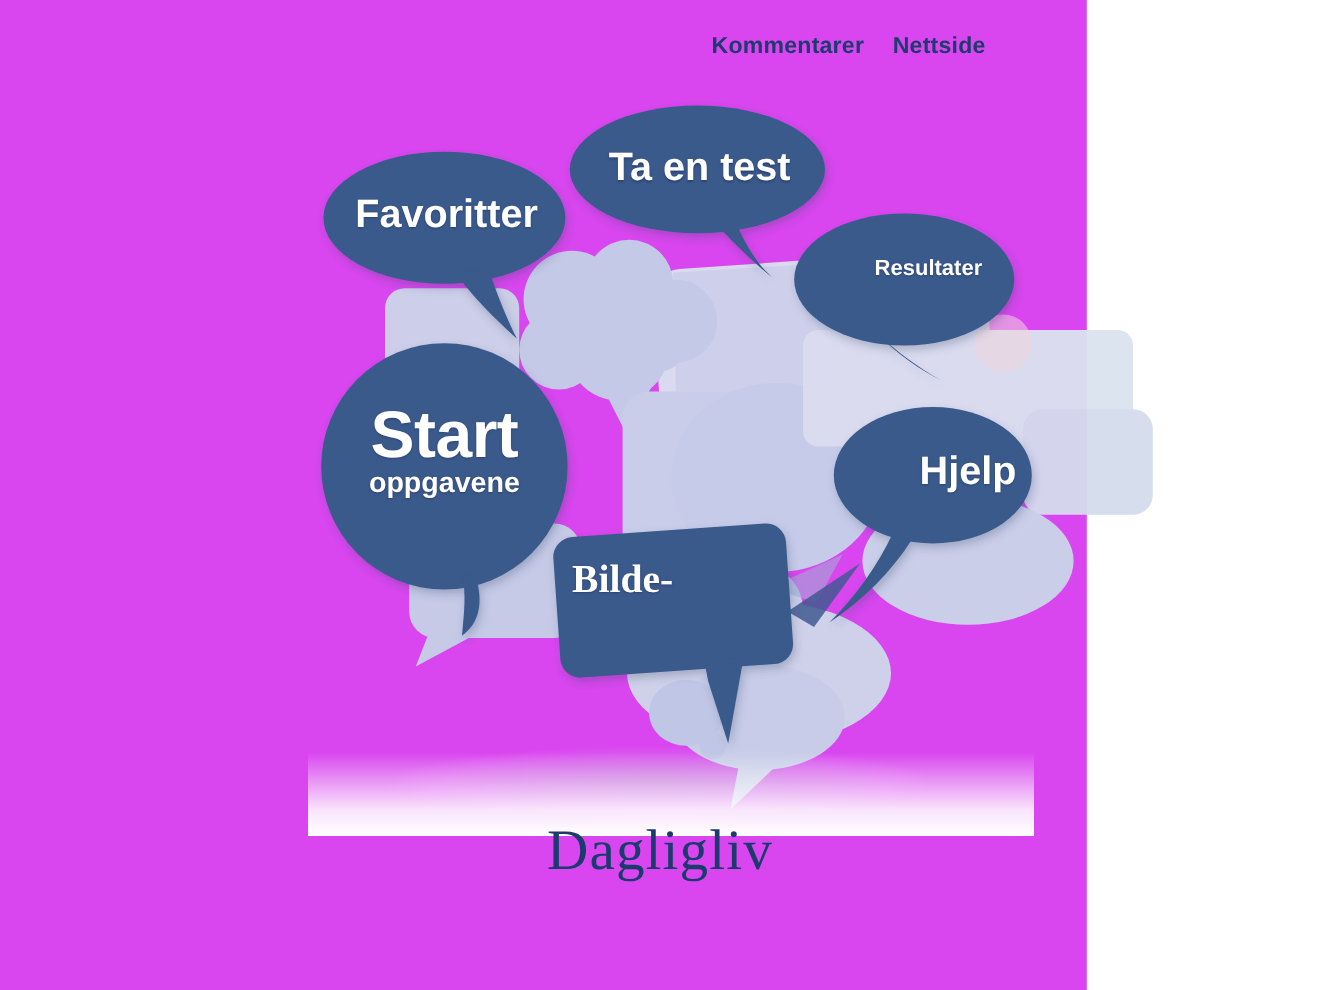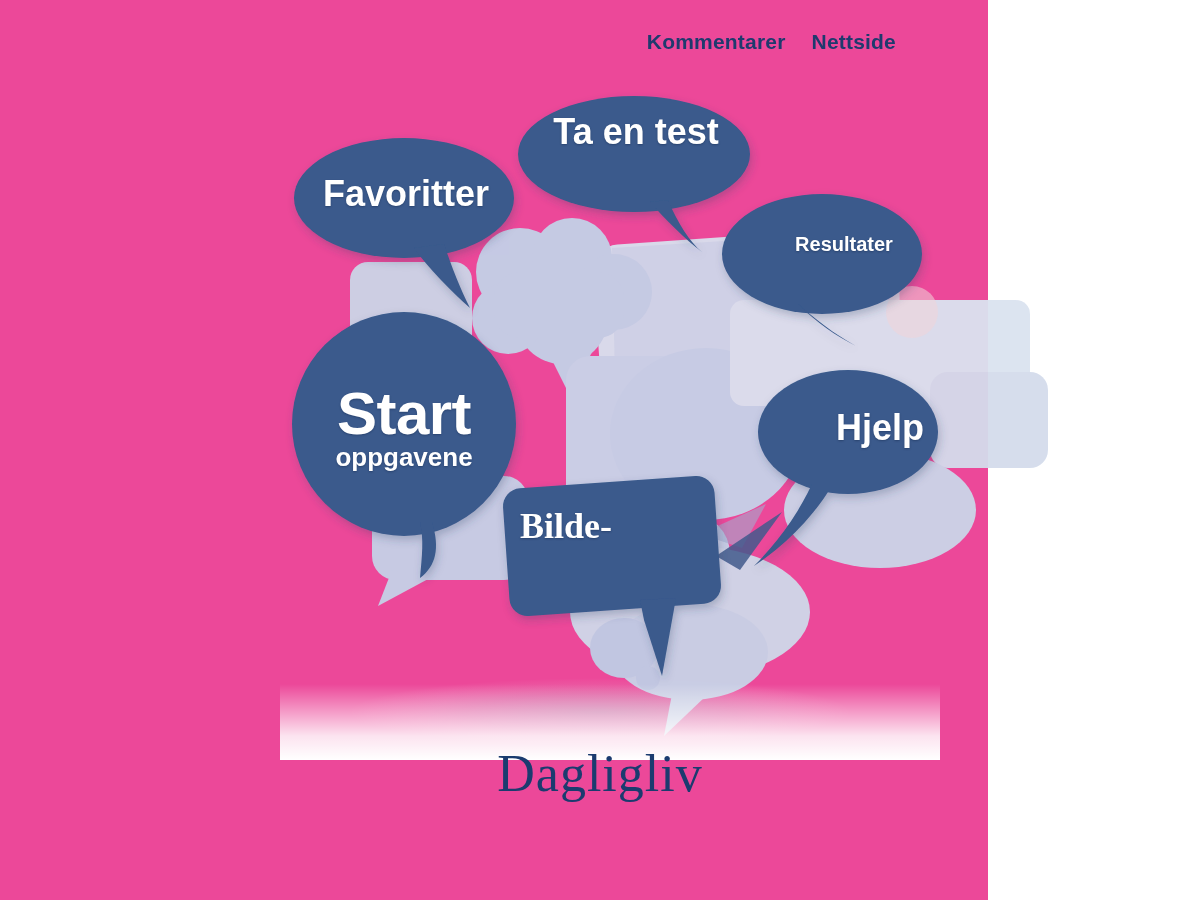--- a/index.html
+++ b/index.html
@@ -13,21 +13,21 @@
     height: 900px;
     overflow: hidden;
     font-family: "Liberation Sans", sans-serif;
     position: relative;
   }
 
   #stage {
     position: relative;
     width: 988px;
     height: 900px;
-    background: #ec4899;
+    background: #d946ef;
   }
 
   
   .topnav {
     position: absolute;
     top: 30px;
     right: 92px;
     display: flex;
     align-items: center;
     gap: 26px;
@@ -69,25 +69,25 @@
     pointer-events: none;
     user-select: none;
   }
   .bubble-hit {
     position: absolute;
     z-index: 29;
     cursor: pointer;
   }
 
   #lbl-favoritter { left: 300px; top: 176px; width: 212px; font-size: 36px; text-align: center; }
-  #lbl-taentest   { left: 524px; top: 114px; width: 224px; font-size: 36px; }
+  #lbl-taentest   { left: 524px; top: 134px; width: 224px; font-size: 36px; }
   #lbl-resultater { left: 744px; top: 234px; width: 200px; font-size: 20px; }
   #lbl-hjelp      { left: 768px; top: 410px; width: 156px; font-size: 36px; text-align: right; }
 
-  #lbl-start { left: 296px; top: 366px; width: 216px; margin-top: 19px; }
+  #lbl-start { left: 296px; top: 366px; width: 216px; }
   #lbl-start .big   { display: block; font-size: 60px; line-height: 0.95; letter-spacing: -0.5px; }
   #lbl-start .small { display: block; font-size: 26px; line-height: 1.05; margin-top: 2px; }
 
   #lbl-bilde { left: 520px; top: 506px; width: 190px; text-align: left; font-family: Liberation Serif, serif; }
   #lbl-bilde .l1 { display: block; font-size: 36px; line-height: 1.12; }
   #lbl-bilde .l2 { display: block; font-size: 36px; line-height: 1.12; }
 
   
   .wordmark {
     position: absolute;

